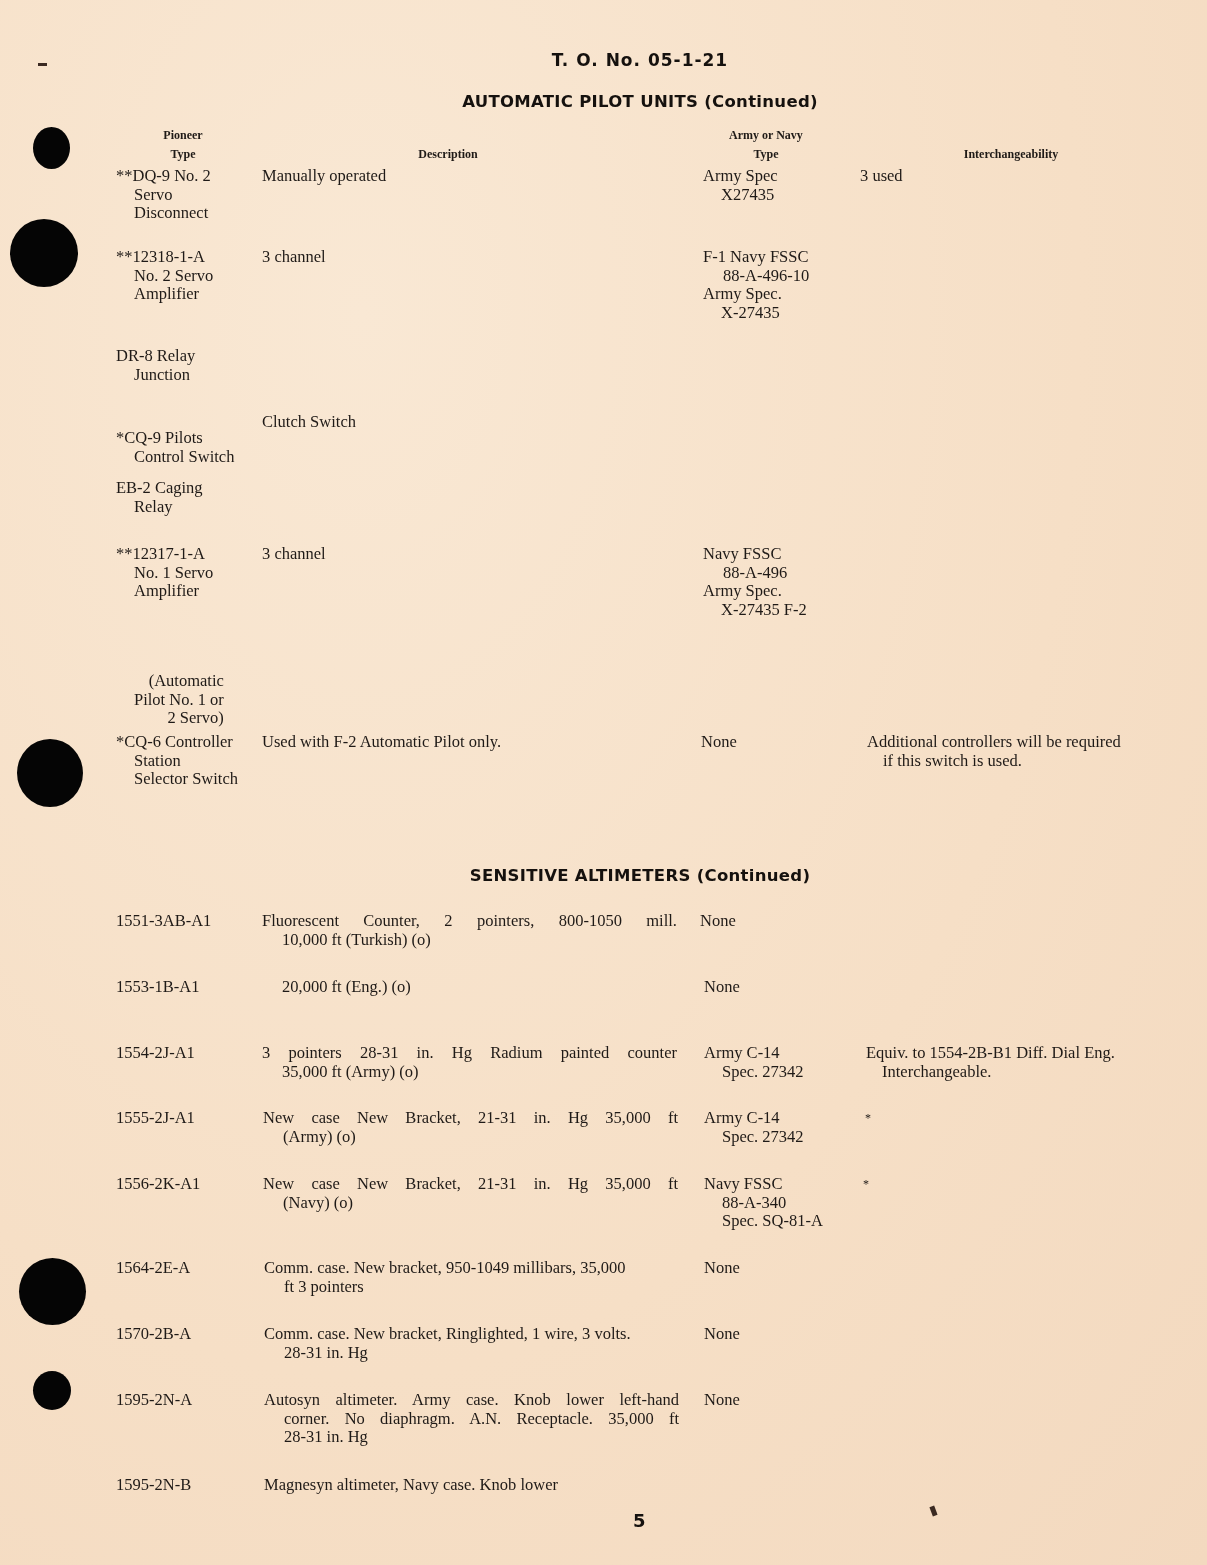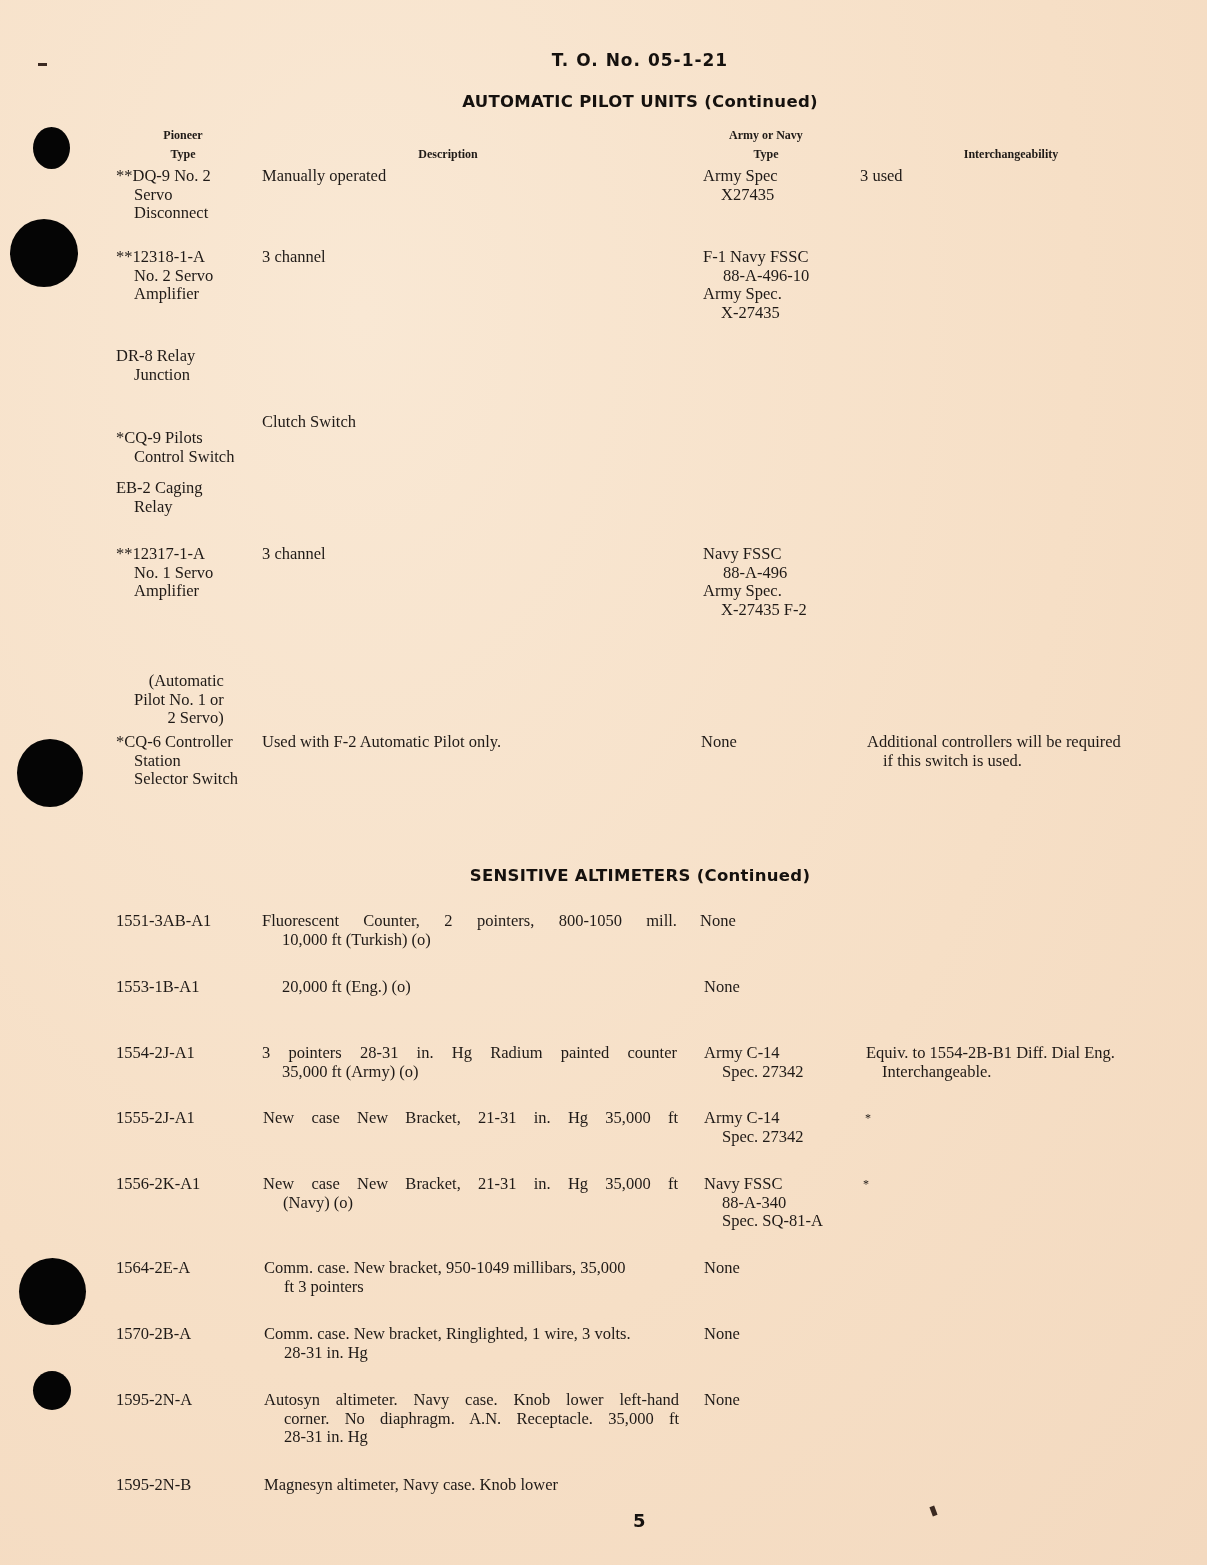--- a/index.html
+++ b/index.html
@@ -176,20 +176,21 @@
   <div class="l i1">Spec. 27342</div>
 </div>
 <div class="cell" style="left:866px;top:1044px;">
   <div class="l">Equiv. to 1554-2B-B1 Diff. Dial Eng.</div>
   <div class="l i3">Interchangeable.</div>
 </div>
 
 <div class="cell" style="left:116px;top:1109px;">1555-2J-A1</div>
 <div class="cell" style="left:263px;top:1109px;">
   <div class="l just">New case New Bracket, 21-31 in. Hg 35,000 ft</div>
+  <div class="l i2">(Army) (o)</div>
 </div>
 <div class="cell" style="left:704px;top:1109px;">
   <div class="l">Army C-14</div>
   <div class="l i1">Spec. 27342</div>
 </div>
 <div class="cell" style="left:865px;top:1109px;font-size:12px;">
   <div class="l">*</div>
 </div>
 
 <div class="cell" style="left:116px;top:1175px;">1556-2K-A1</div>
@@ -219,21 +220,21 @@
 <div class="cell" style="left:264px;top:1325px;">
   <div class="l">Comm. case. New bracket, Ringlighted, 1 wire, 3 volts.</div>
   <div class="l i2">28-31 in. Hg</div>
 </div>
 <div class="cell" style="left:704px;top:1325px;">
   <div class="l">None</div>
 </div>
 
 <div class="cell" style="left:116px;top:1391px;">1595-2N-A</div>
 <div class="cell" style="left:264px;top:1391px;">
-  <div class="l just">Autosyn altimeter. Navy case. Knob lower left-hand</div>
+  <div class="l just">Autosyn altimeter. Army case. Knob lower left-hand</div>
   <div class="l i2 just" style="width:395px;">corner. No diaphragm. A.N. Receptacle. 35,000 ft</div>
   <div class="l i2">28-31 in. Hg</div>
 </div>
 <div class="cell" style="left:704px;top:1391px;">
   <div class="l">None</div>
 </div>
 
 <div class="cell" style="left:116px;top:1476px;">1595-2N-B</div>
 <div class="cell" style="left:264px;top:1476px;">
   <div class="l">Magnesyn altimeter, Navy case. Knob lower</div>

